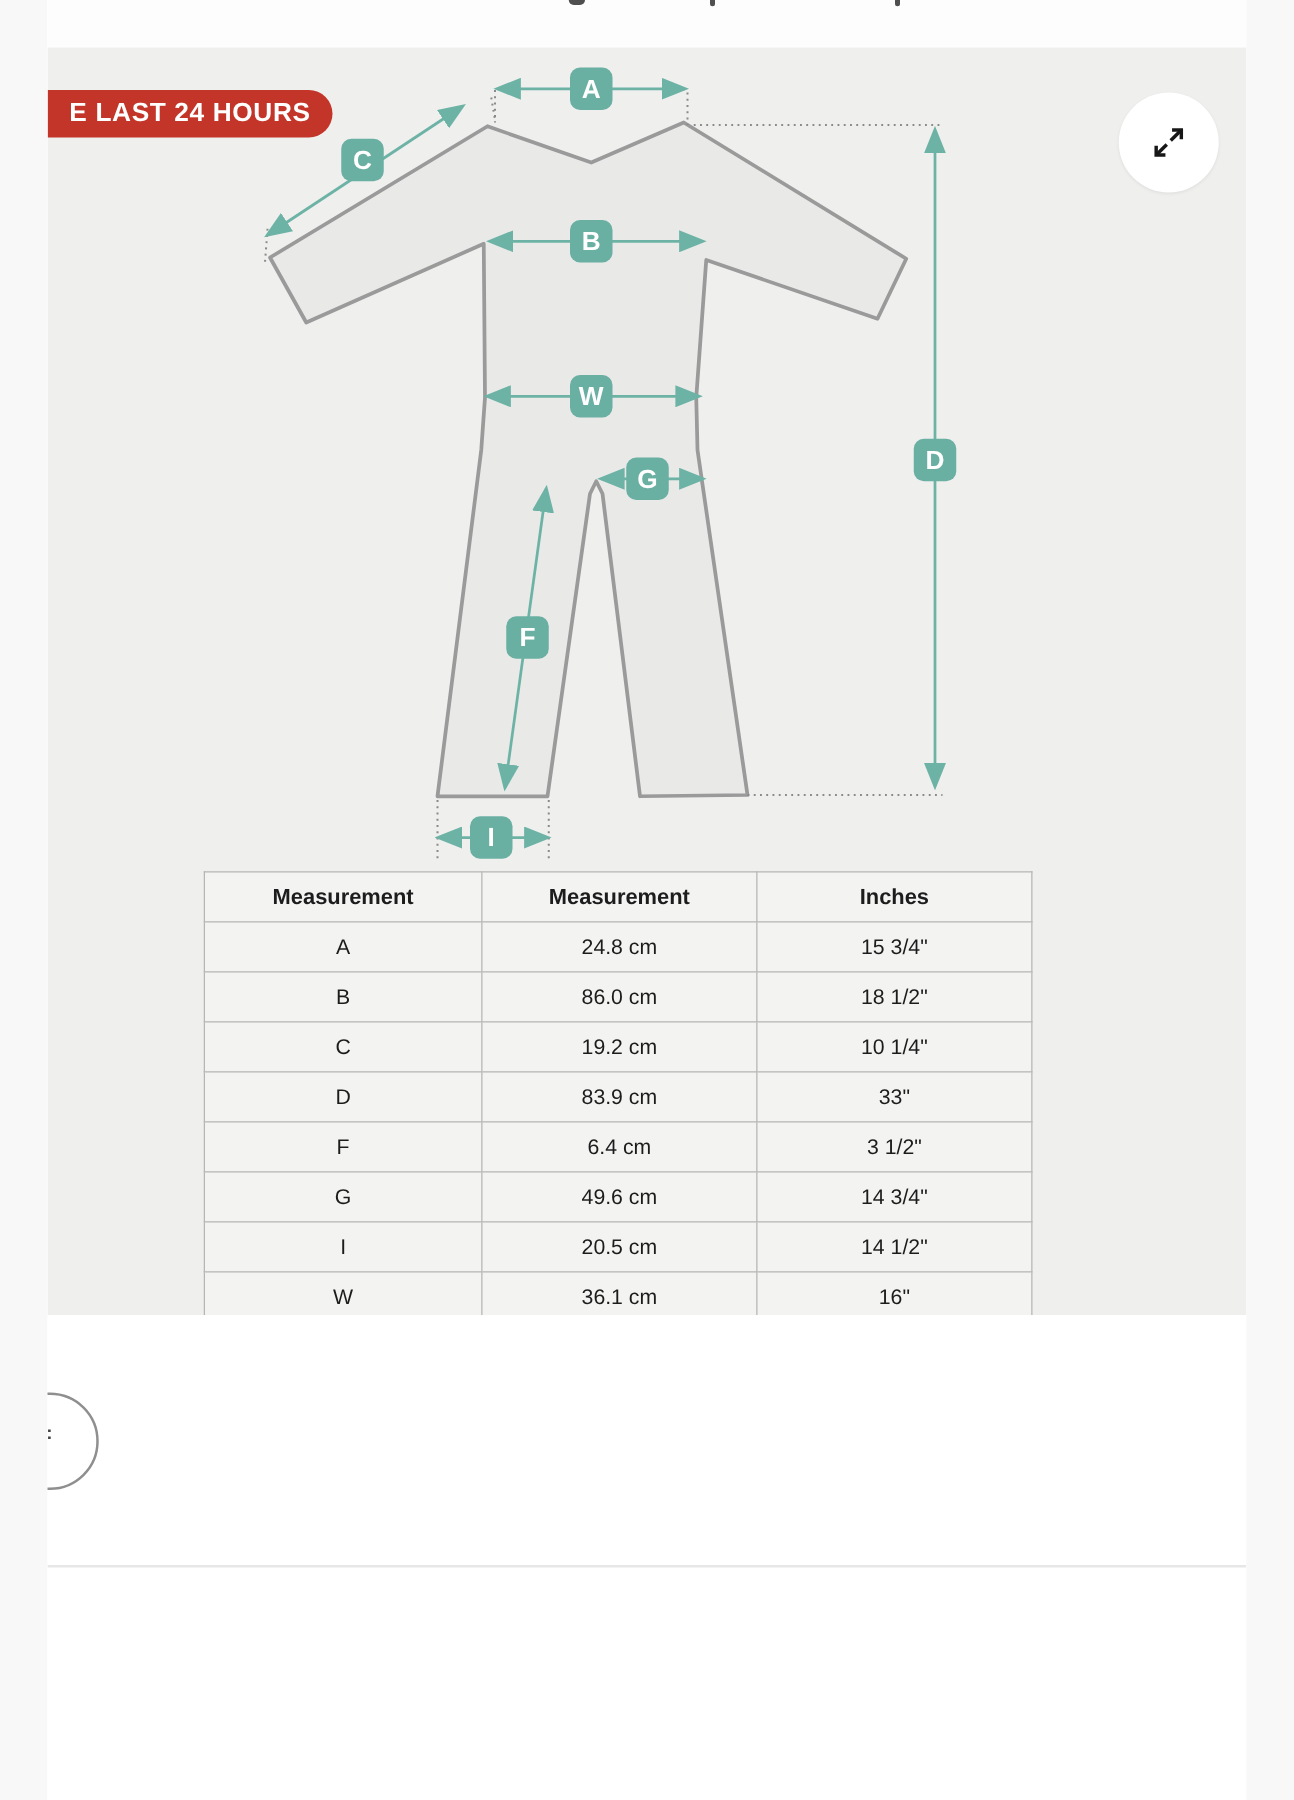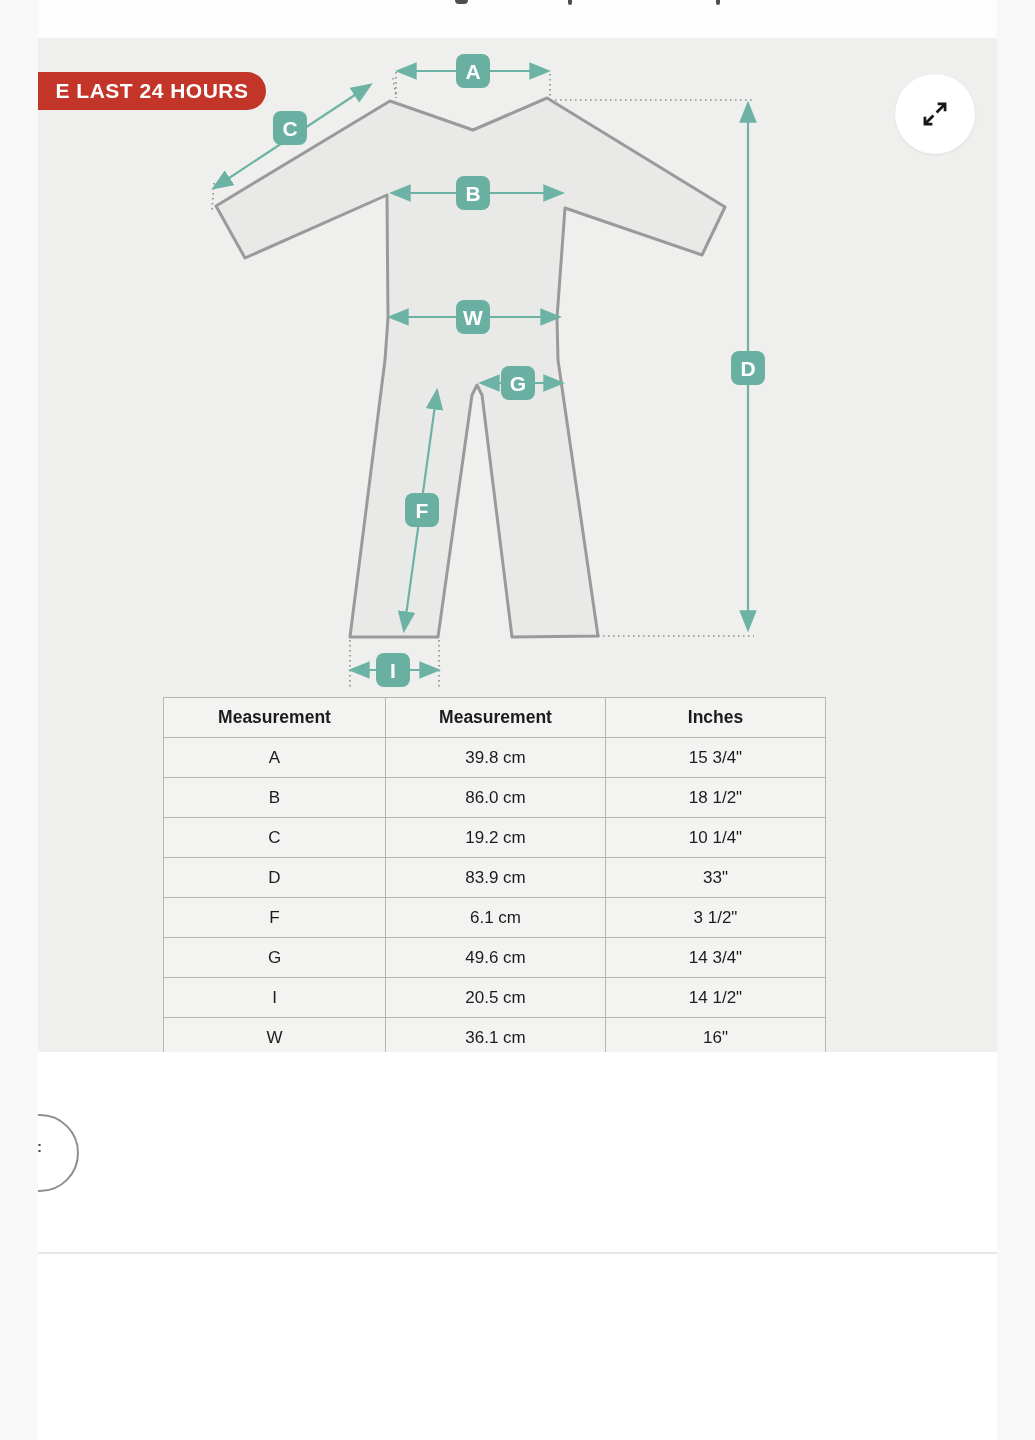--- a/index.html
+++ b/index.html
@@ -176,41 +176,41 @@
       <thead>
         <tr>
           <th>Measurement</th>
           <th>Measurement</th>
           <th>Inches</th>
         </tr>
       </thead>
       <tbody>
         <tr>
           <td>A</td>
-          <td>39.8 cm</td>
+          <td>24.8 cm</td>
           <td>15 3/4"</td>
         </tr>
         <tr>
           <td>B</td>
           <td>86.0 cm</td>
           <td>18 1/2"</td>
         </tr>
         <tr>
           <td>C</td>
           <td>19.2 cm</td>
           <td>10 1/4"</td>
         </tr>
         <tr>
           <td>D</td>
           <td>83.9 cm</td>
           <td>33"</td>
         </tr>
         <tr>
           <td>F</td>
-          <td>6.1 cm</td>
+          <td>6.4 cm</td>
           <td>3 1/2"</td>
         </tr>
         <tr>
           <td>G</td>
           <td>49.6 cm</td>
           <td>14 3/4"</td>
         </tr>
         <tr>
           <td>I</td>
           <td>20.5 cm</td>

